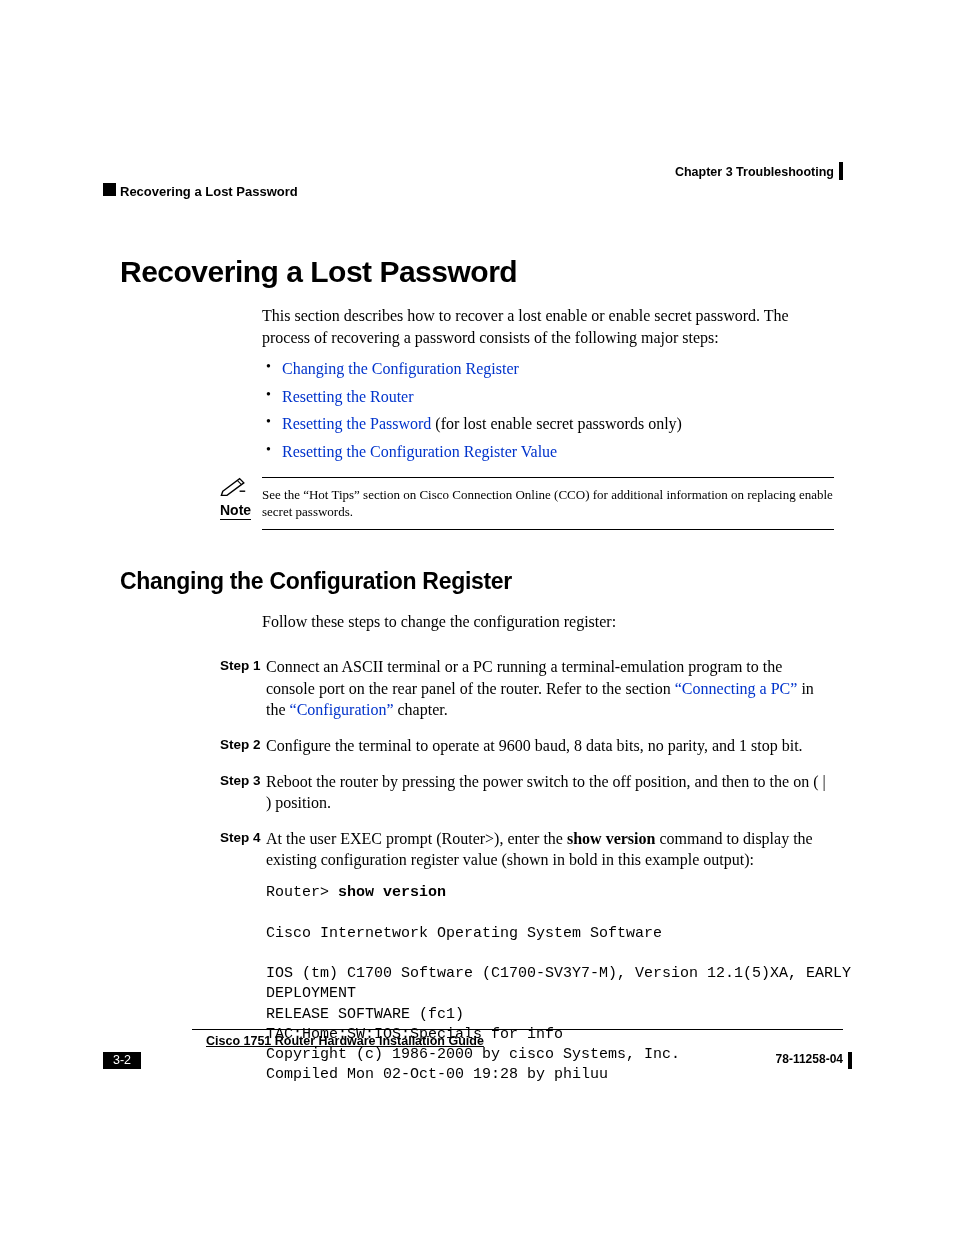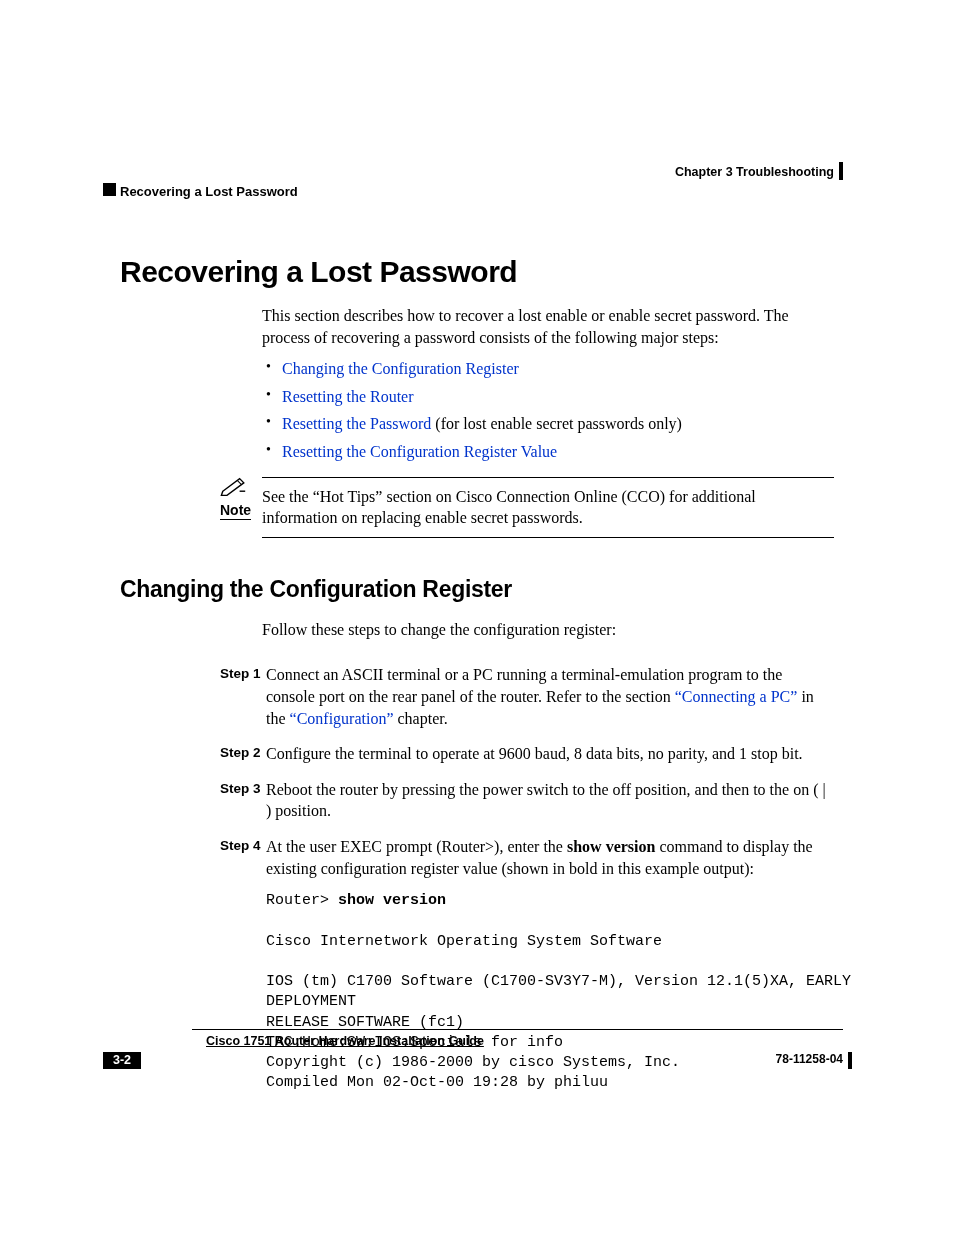--- a/index.html
+++ b/index.html
@@ -111,21 +111,21 @@
     font-size: 14px;
     border-bottom: 1px solid #000;
     display: inline-block;
     padding-bottom: 1px;
   }
   .note-text {
     flex: 1;
     border-top: 1px solid #000;
     border-bottom: 1px solid #000;
     padding: 8px 0 8px 0;
-    font-size: 16px;
+    font-size: 13px;
     line-height: 1.35;
   }
   .steps {
     margin-left: 100px;
     margin-top: 24px;
   }
   .step-row {
     display: flex;
     margin-bottom: 14px;
   }
@@ -174,21 +174,21 @@
     margin-top: 4px;
     height: 18px;
     position: relative;
   }
   .page-badge {
     position: absolute;
     left: -17px;
     background: #000;
     color: #fff;
     font-family: Arial, Helvetica, sans-serif;
-    font-weight: bold;
+    font-weight: normal;
     font-size: 12.5px;
     padding: 1px 10px 2px 10px;
   }
   .doc-number {
     position: absolute;
     right: 0;
     font-family: Arial, Helvetica, sans-serif;
     font-weight: bold;
     font-size: 12px;
   }

